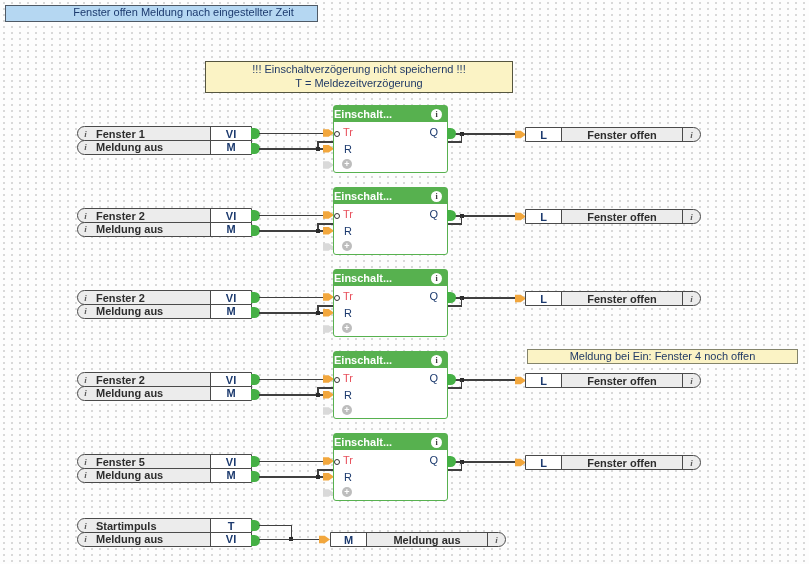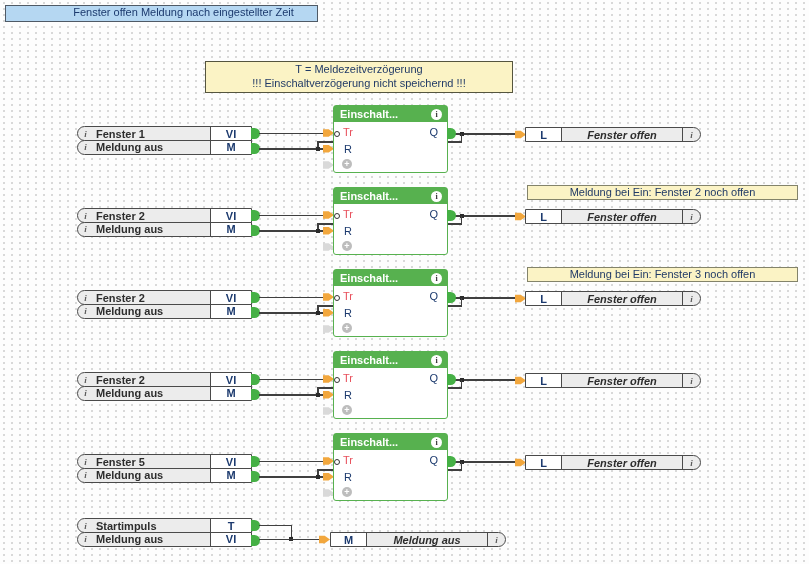--- a/index.html
+++ b/index.html
@@ -62,21 +62,21 @@
   .greennub{position:absolute; left:174px; width:9px; height:11px; background:var(--c-nub); border-radius:0 6px 6px 0;}
   .arr{position:absolute; width:11px; height:10px; background:var(--c-orange);
        clip-path:polygon(0 12%, 52% 12%, 100% 50%, 52% 88%, 0 88%);}
   .arr.gray{background:#d9d9d9;}
   .fblock{
     position:absolute; left:333px; top:0; width:115px; height:68px; box-sizing:border-box;
     background:#fff; border:1.5px solid var(--c-green); border-radius:3px;
   }
   .fheader{
     height:16px; background:var(--c-green); color:#fff; font-weight:bold;
-    font-size:11px; line-height:16px; padding-left:6px; position:relative;
+    font-size:11px; line-height:16px; position:relative;
   }
   .infocirc{
     position:absolute; right:5px; top:2.5px; width:11px; height:11px; background:#fff;
     border-radius:50%; color:#333; font-family:"Liberation Serif", serif;
     font-weight:bold; font-size:8px; line-height:11px; text-align:center;
   }
   .port-tr{position:absolute; left:9px; top:20px; color:var(--c-red); font-size:11px;}
   .port-q{position:absolute; right:9px; top:20px; color:var(--c-navy); font-size:11px;}
   .port-r{position:absolute; left:10px; top:37px; color:var(--c-navy); font-size:11px;}
   .pluscirc{
@@ -86,37 +86,37 @@
   .qnub{position:absolute; left:447px; top:23px; width:9px; height:11px; background:var(--c-nub); border-radius:0 6px 6px 0;}
   .conndot{position:absolute; left:334px; top:25.5px; width:4px; height:4px;
     border:1.5px solid #333; border-radius:50%; background:#fff;}
   .outbox{
     position:absolute; display:flex; height:15px; box-sizing:border-box;
     border:1.5px solid var(--c-border); border-radius:0 8px 8px 0; background:var(--c-gray);
   }
   .oport{width:35px; background:#fff; display:flex; align-items:center; justify-content:center;
     font-weight:bold; font-size:11px; color:var(--c-navy); border-right:1.5px solid var(--c-border);}
   .olabel{width:120px; display:flex; align-items:center; justify-content:center;
-    font-weight:bold; font-size:11px; color:#2d2d2d;font-style:italic;}
+    font-weight:bold; font-size:11px; color:#2d2d2d;}
   .ocap{width:17px; display:flex; align-items:center; justify-content:center;
     color:#5a5a5a; font-family:"Liberation Serif", serif; font-style:italic; font-weight:bold; font-size:9px;
     border-left:1.5px solid var(--c-border);}
   .wire{position:absolute; display:block; background:var(--c-wire);}
   .jdot{position:absolute; display:block; width:4px; height:4px; background:#2b2b2b;}
 </style>
 </head>
 <body>
 
 <div class="canvas">
 
   <div class="titlebox">Fenster offen Meldung nach eingestellter Zeit</div>
 
   <div class="notebox">
+    <div>!!! Einschaltverzögerung nicht speichernd !!!</div>
     <div>T = Meldezeitverzögerung</div>
-    <div>!!! Einschaltverzögerung nicht speichernd !!!</div>
   </div>
 
   <div id="groups-host">
       <div class="group" style="top: 105px;">
 
   <div class="iopair">
     <div class="iorow">
       <span class="cap">i</span>
       <span class="iolabel">Fenster 1</span>
       <span class="ioport">VI</span>
@@ -157,21 +157,20 @@
   <span class="qnub"></span>
 
   <span class="arr" style="left:515px; top:24.5px;"></span>
   <div class="outbox" style="left:525px; top:22px;">
     <span class="oport">L</span>
     <span class="olabel">Fenster offen</span>
     <span class="ocap">i</span>
   </div>
 </div>
       <div class="group" style="top: 187px;">
-  <div class="ylabel">Meldung bei Ein: Fenster 2 noch offen</div>
 
   <div class="iopair">
     <div class="iorow">
       <span class="cap">i</span>
       <span class="iolabel">Fenster 2</span>
       <span class="ioport">VI</span>
     </div>
     <div class="iorow">
       <span class="cap">i</span>
       <span class="iolabel">Meldung aus</span>
@@ -208,21 +207,20 @@
   <span class="qnub"></span>
 
   <span class="arr" style="left:515px; top:24.5px;"></span>
   <div class="outbox" style="left:525px; top:22px;">
     <span class="oport">L</span>
     <span class="olabel">Fenster offen</span>
     <span class="ocap">i</span>
   </div>
 </div>
       <div class="group" style="top: 269px;">
-  <div class="ylabel">Meldung bei Ein: Fenster 3 noch offen</div>
 
   <div class="iopair">
     <div class="iorow">
       <span class="cap">i</span>
       <span class="iolabel">Fenster 2</span>
       <span class="ioport">VI</span>
     </div>
     <div class="iorow">
       <span class="cap">i</span>
       <span class="iolabel">Meldung aus</span>
@@ -259,20 +257,21 @@
   <span class="qnub"></span>
 
   <span class="arr" style="left:515px; top:24.5px;"></span>
   <div class="outbox" style="left:525px; top:22px;">
     <span class="oport">L</span>
     <span class="olabel">Fenster offen</span>
     <span class="ocap">i</span>
   </div>
 </div>
       <div class="group" style="top: 351px;">
+  <div class="ylabel">Meldung bei Ein: Fenster 4 noch offen</div>
 
   <div class="iopair">
     <div class="iorow">
       <span class="cap">i</span>
       <span class="iolabel">Fenster 2</span>
       <span class="ioport">VI</span>
     </div>
     <div class="iorow">
       <span class="cap">i</span>
       <span class="iolabel">Meldung aus</span>

